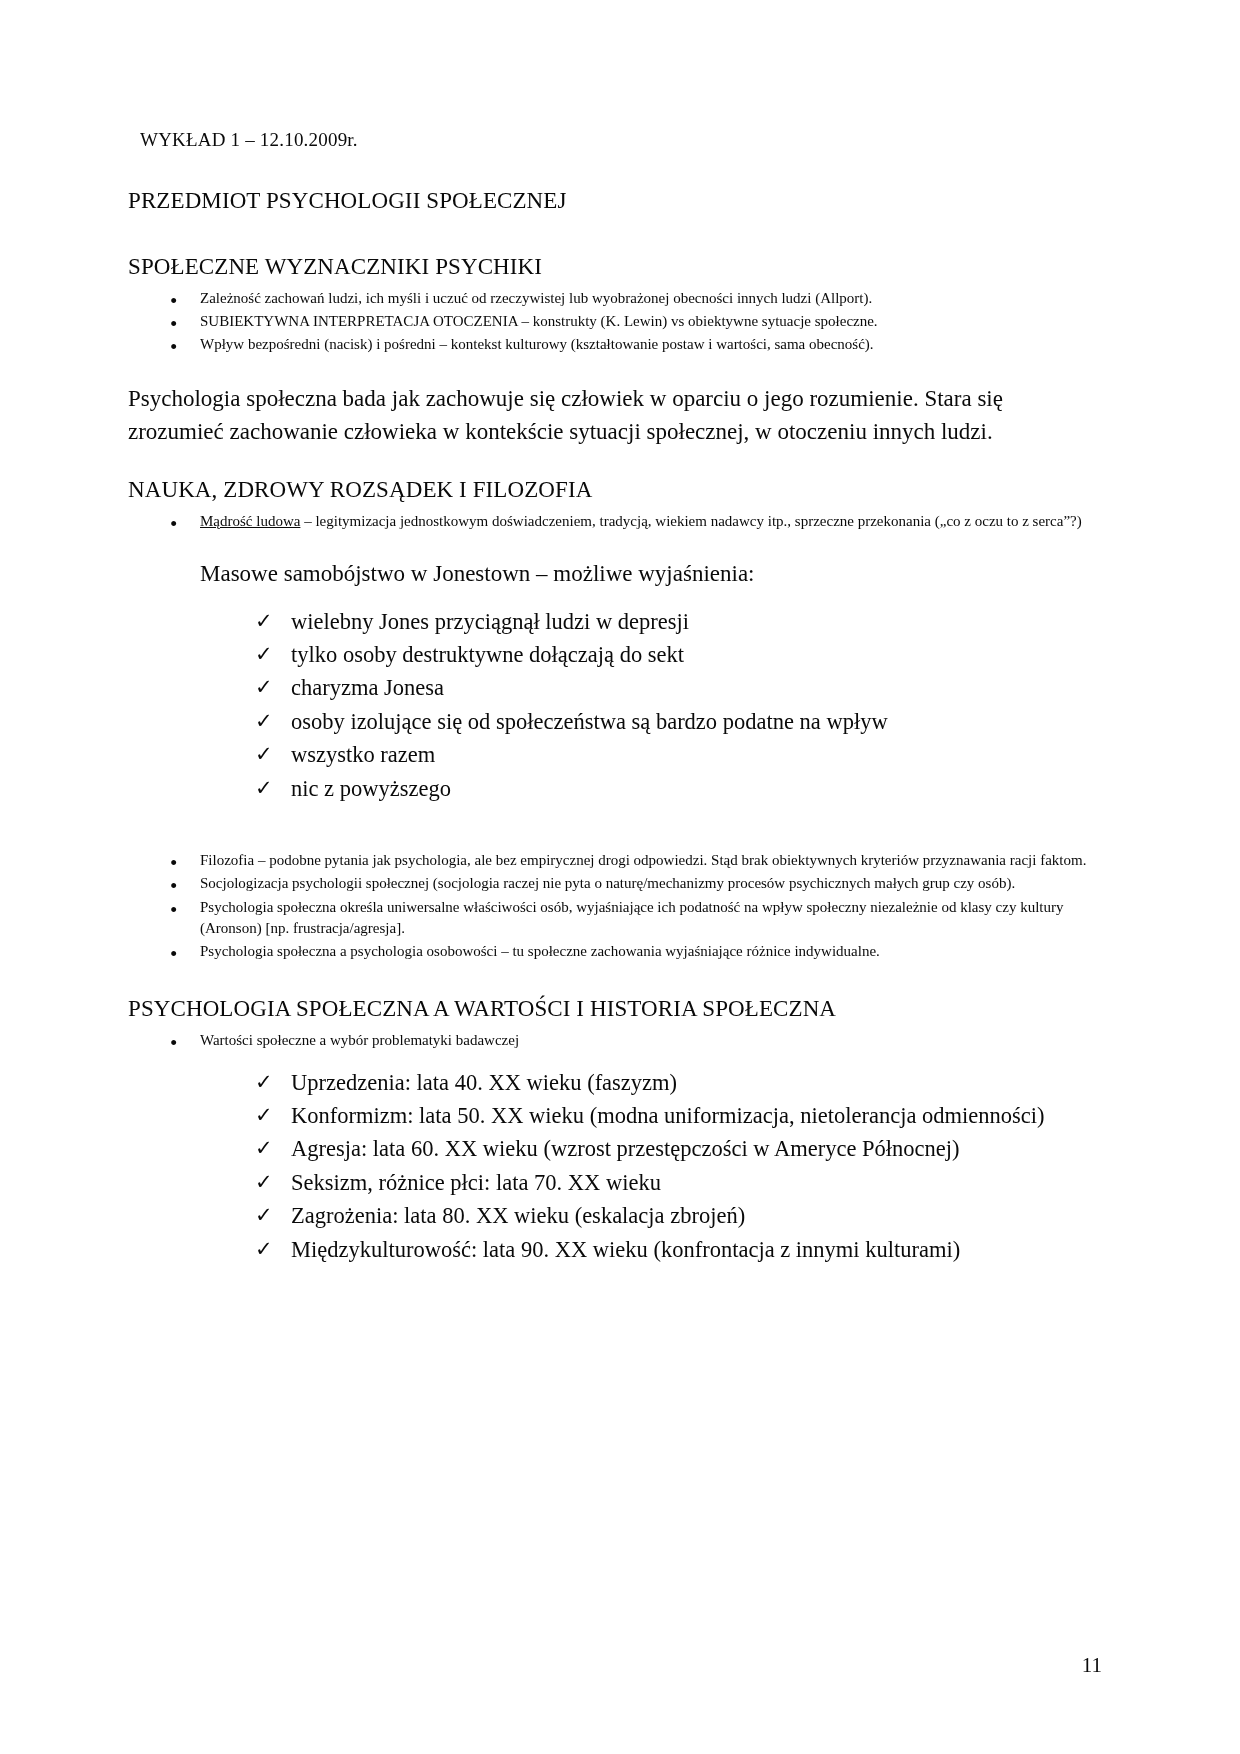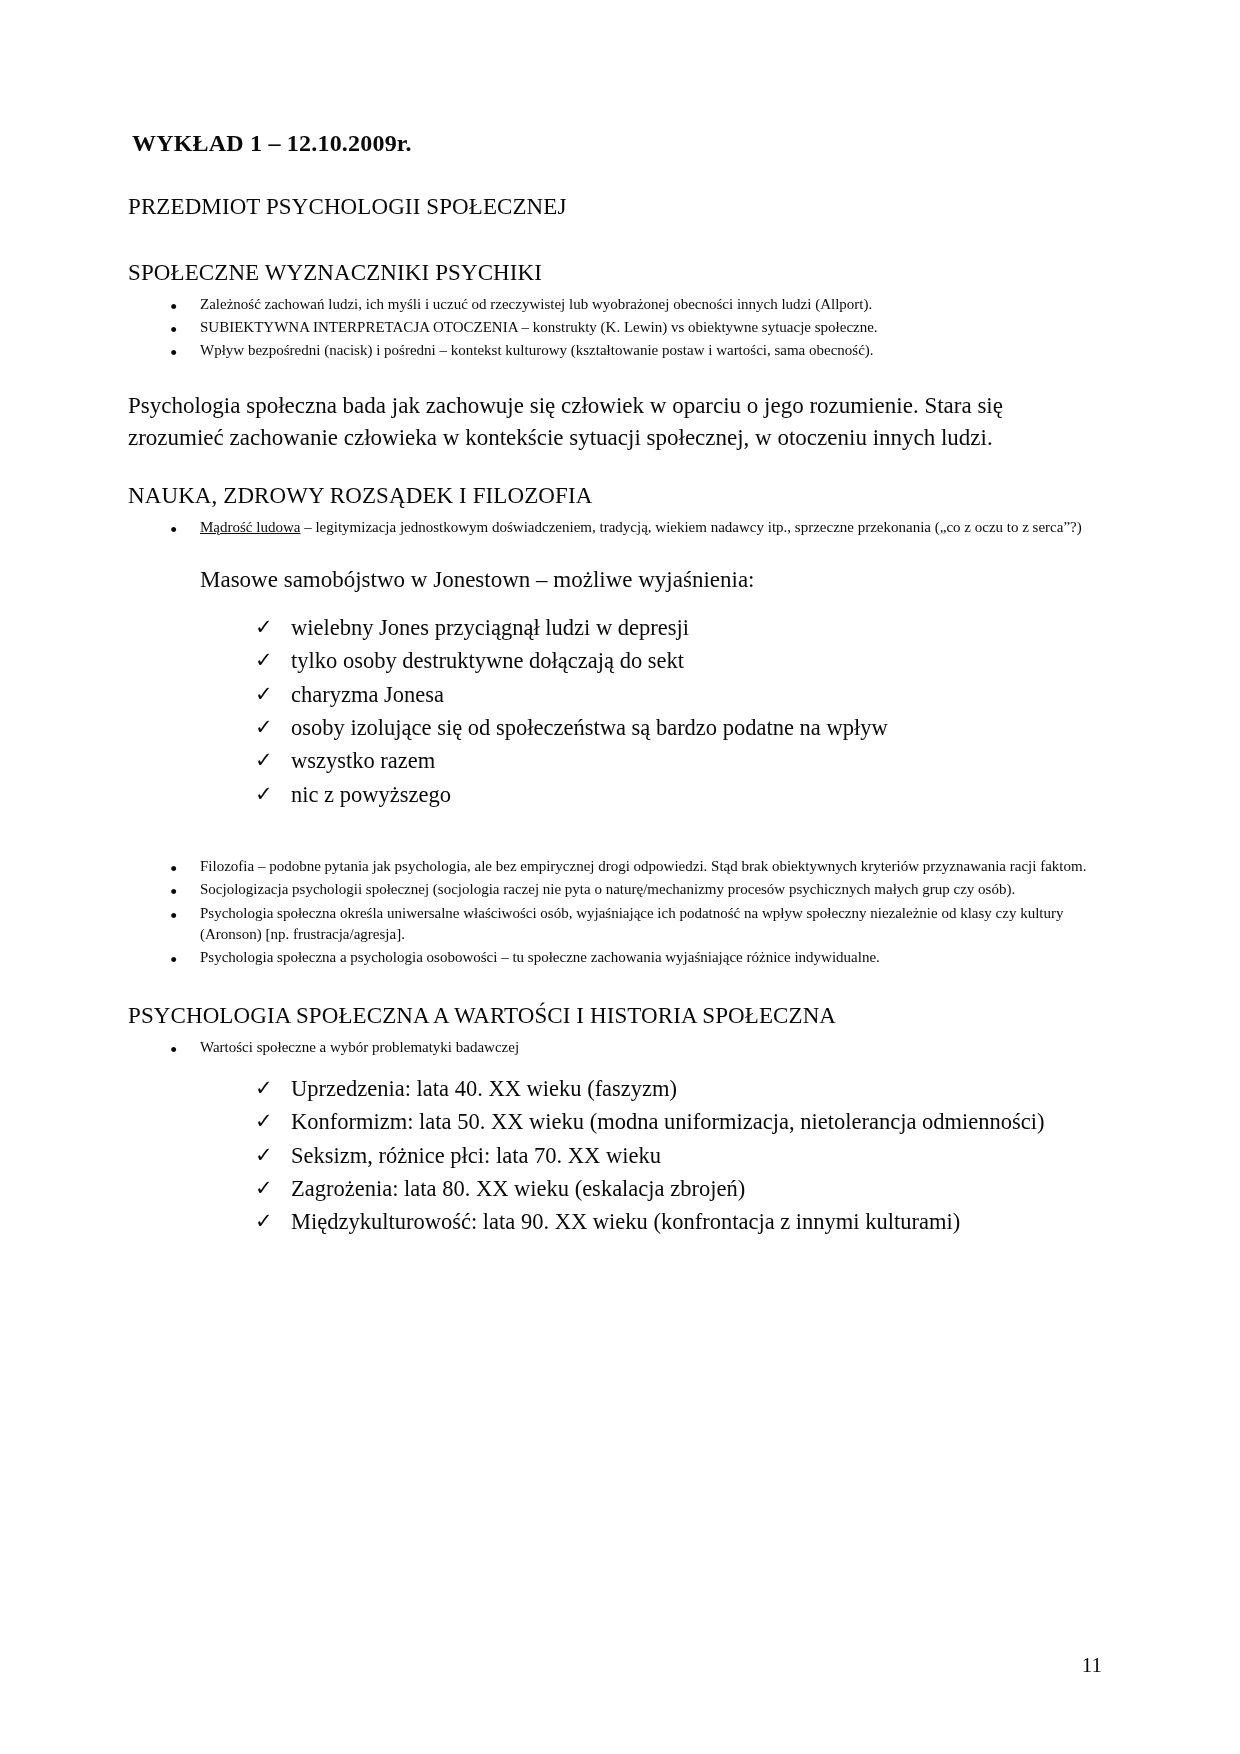--- a/index.html
+++ b/index.html
@@ -13,24 +13,24 @@
     height: 1754px;
     background: #ffffff;
     margin: 0 auto;
     box-sizing: border-box;
     padding: 128px 138px 0 128px;
     font-family: "Liberation Serif", "DejaVu Serif", serif;
     color: #0a0a0a;
     overflow: hidden;
   }
   .doc-title {
-    font-weight: bold;
-    font-size: 24px;
+    font-weight: normal;
+    font-size: 19px;
     letter-spacing: 0.2px;
-    margin: 0 0 34px 4px;
+    margin: 0 0 34px 12px;
     line-height: 1.25;
   }
   .heading {
     font-size: 23px;
     margin: 0 0 6px 0;
     line-height: 1.3;
     letter-spacing: 0.1px;
   }
   .para {
     font-size: 23px;
@@ -145,20 +145,21 @@
 
   <div class="gap-md"></div>
 
   <p class="heading">PSYCHOLOGIA SPOŁECZNA A WARTOŚCI I HISTORIA SPOŁECZNA</p>
   <ul class="bullets">
     <li>Wartości społeczne a wybór problematyki badawczej</li>
   </ul>
   <ul class="checks">
     <li>Uprzedzenia: lata 40. XX wieku (faszyzm)</li>
     <li>Konformizm: lata 50. XX wieku (modna uniformizacja, nietolerancja odmienności)</li>
+    <li>Agresja: lata 60. XX wieku (wzrost przestępczości w Ameryce Północnej)</li>
     <li>Seksizm, różnice płci: lata 70. XX wieku</li>
     <li>Zagrożenia: lata 80. XX wieku (eskalacja zbrojeń)</li>
     <li>Międzykulturowość: lata 90. XX wieku (konfrontacja z innymi kulturami)</li>
   </ul>
 
   <div class="page-number">11</div>
 
 </div>
 
 </body></html>

